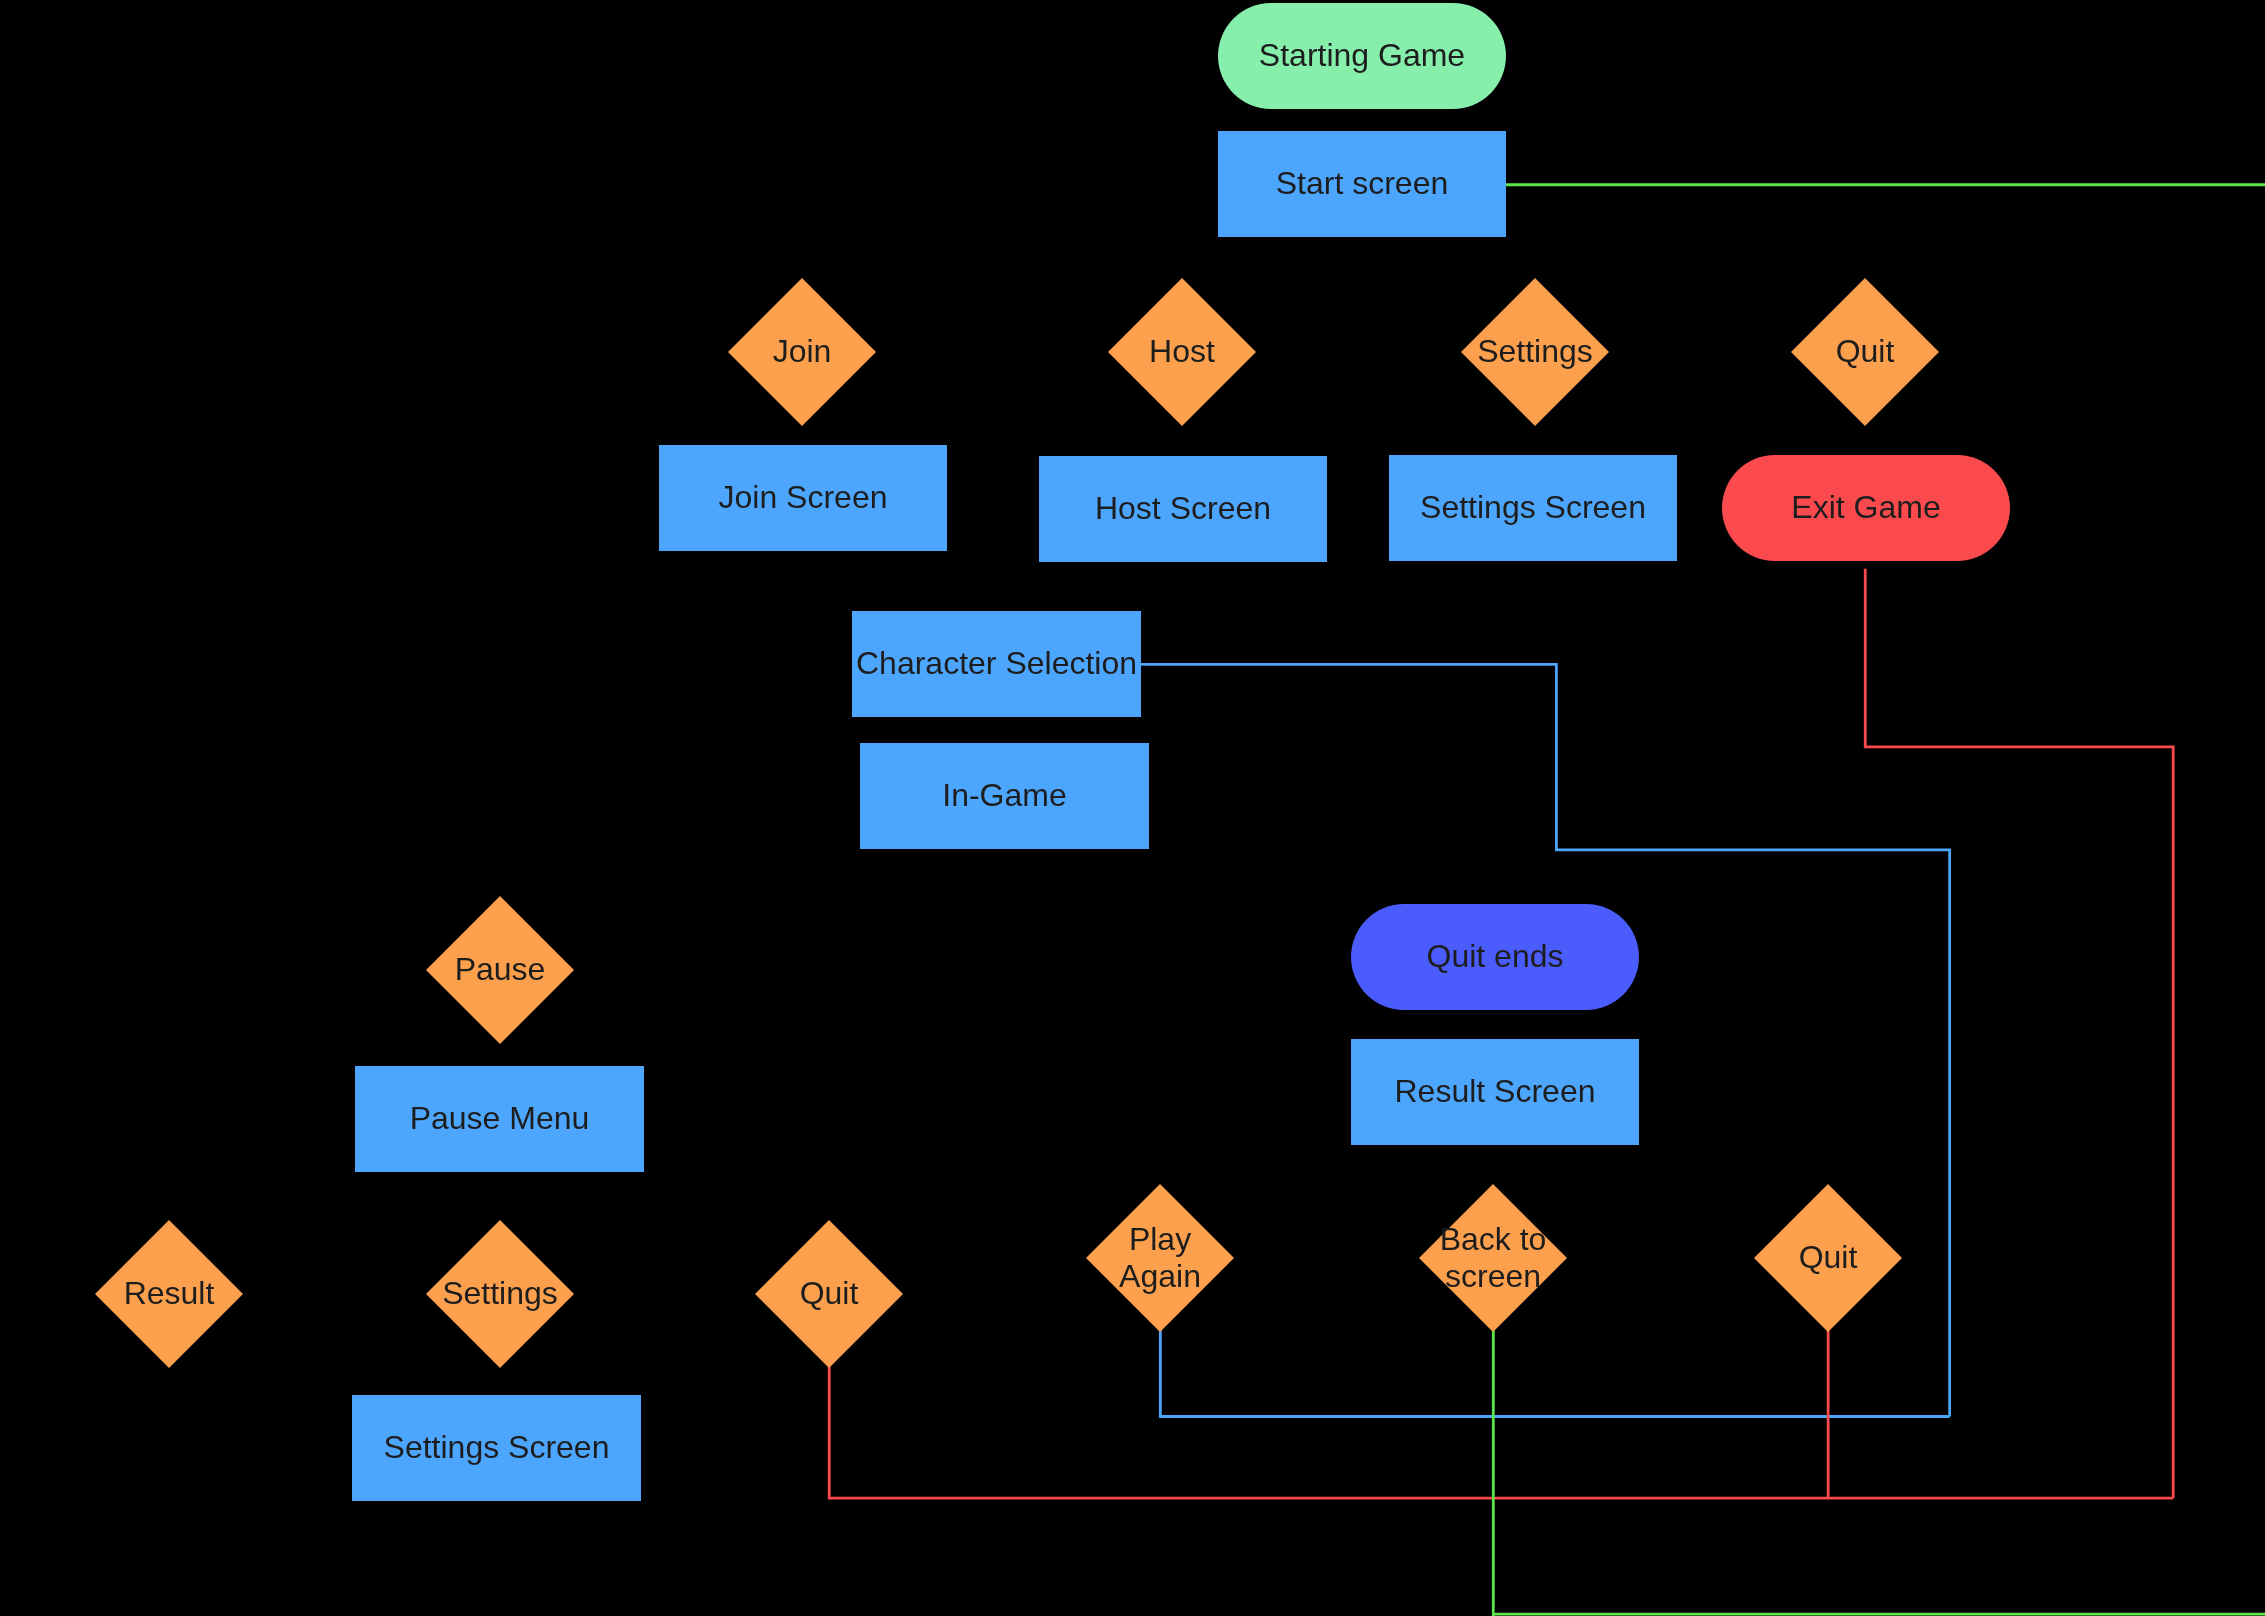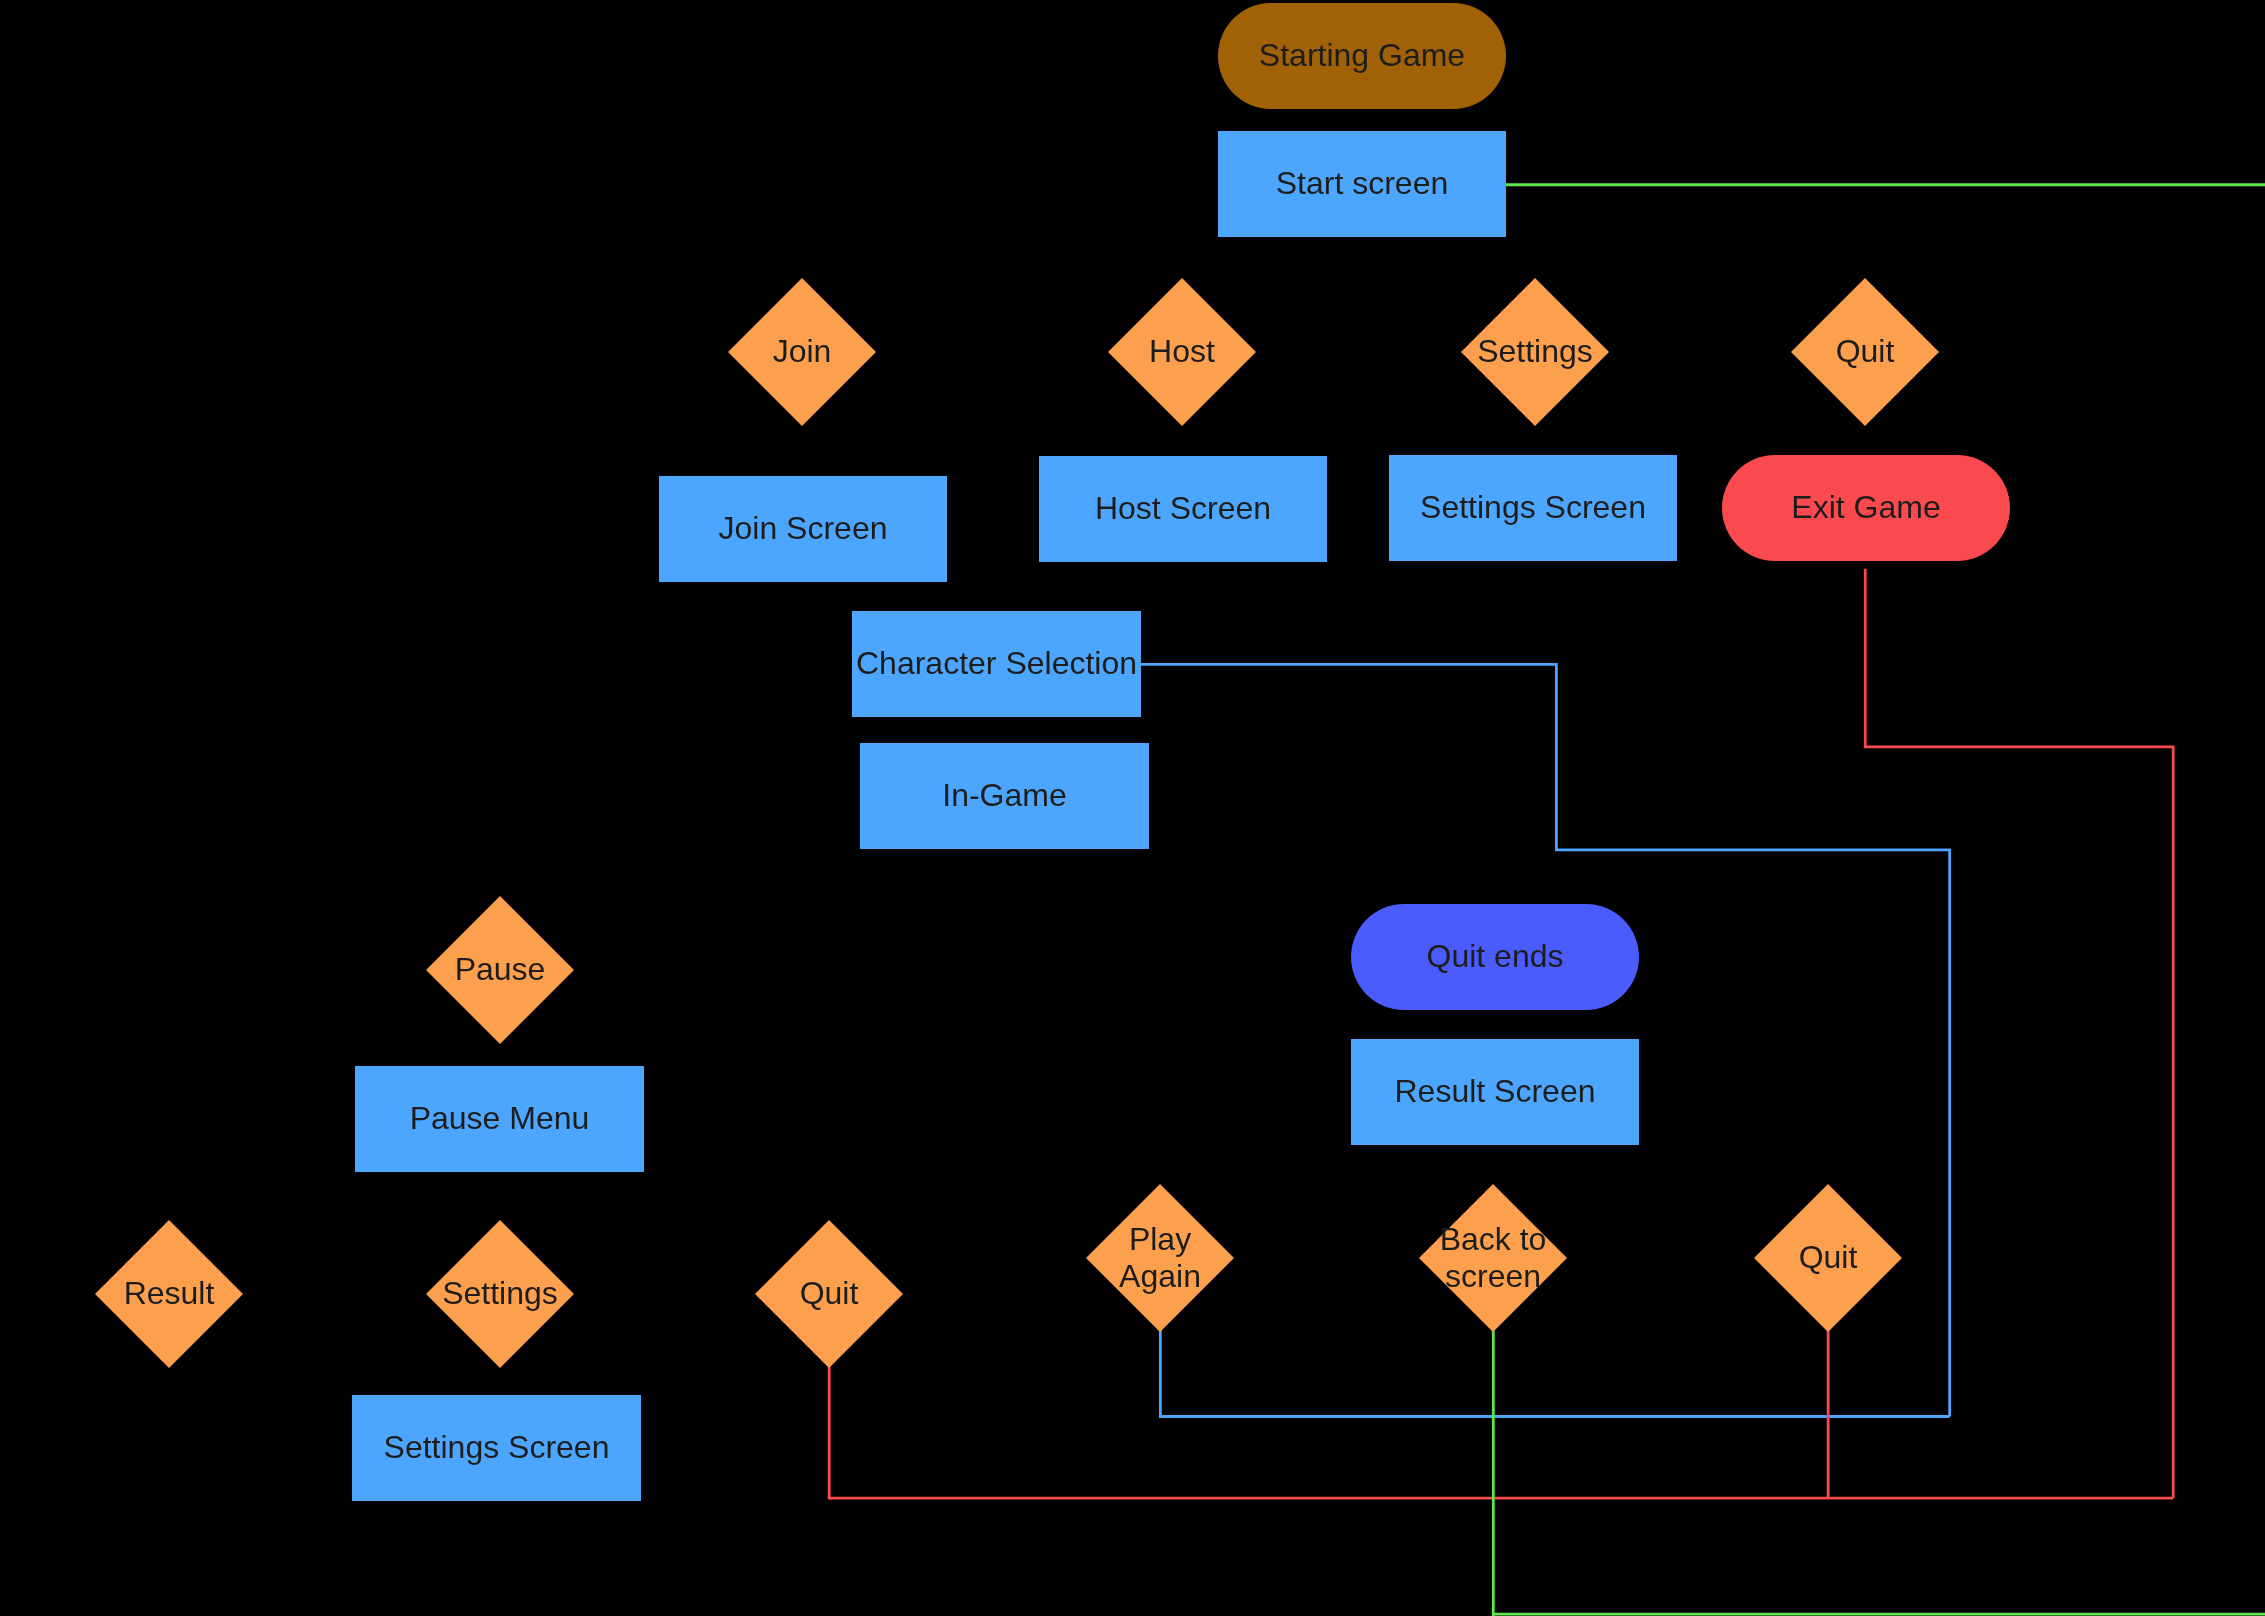--- a/index.html
+++ b/index.html
@@ -24,21 +24,21 @@
     color: #1d1d1d;
     font-size: 32px;
     line-height: 1.16;
     box-sizing: border-box;
     user-select: none;
   }
   .node.rect {
     background: #4da6fd;
   }
   .node.terminal-start {
-    background: #a16207;
+    background: #86efac;
     border-radius: 56px;
   }
   .node.terminal-stop {
     background: #fb4a4e;
     border-radius: 56px;
   }
   .node.terminal-end {
     background: #4a5cfb;
     border-radius: 56px;
   }
@@ -109,21 +109,21 @@
   <div class="node diamond" style="left:1461px; top:278px; width:148px; height:148px;">
     <span class="dia-shape"></span>
     <span class="dia-label">Settings</span>
   </div>
 
   <div class="node diamond" style="left:1791px; top:278px; width:148px; height:148px;">
     <span class="dia-shape"></span>
     <span class="dia-label">Quit</span>
   </div>
 
-  <div class="node rect" style="left:659px; top:476px; width:288px; height:106px;">
+  <div class="node rect" style="left:659px; top:445px; width:288px; height:106px;">
     <span>Join Screen</span>
   </div>
 
   <div class="node rect" style="left:1039px; top:456px; width:288px; height:106px;">
     <span>Host Screen</span>
   </div>
 
   <div class="node rect" style="left:1389px; top:455px; width:288px; height:106px;">
     <span>Settings Screen</span>
   </div>

